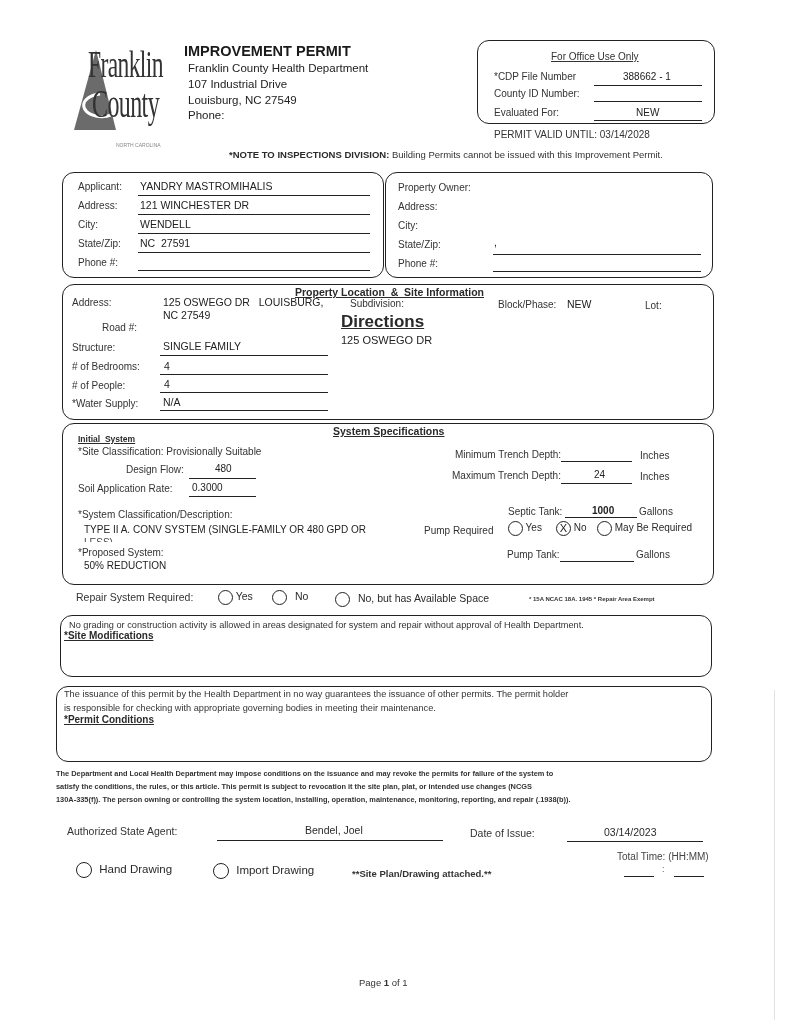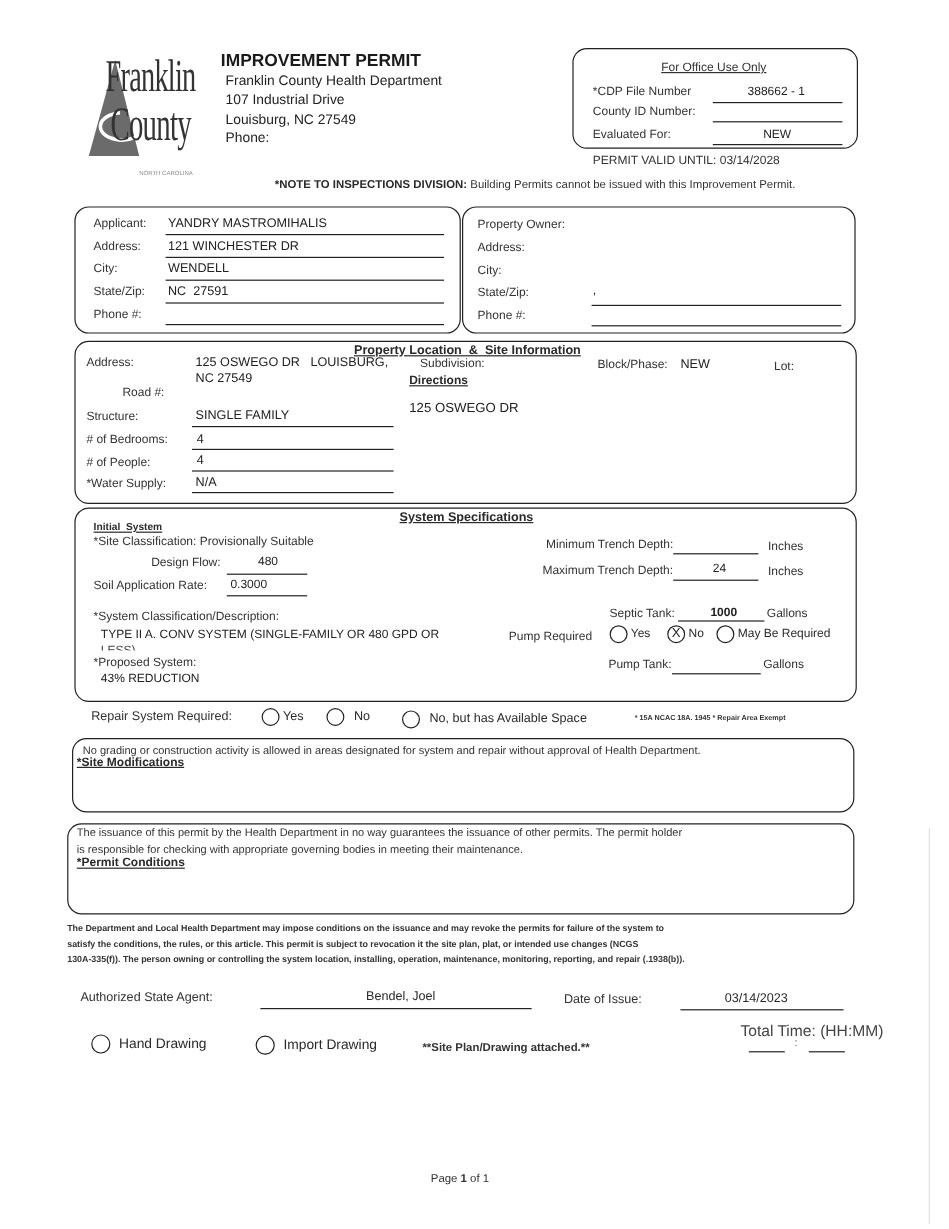--- a/index.html
+++ b/index.html
@@ -92,21 +92,21 @@
 <div class="abs u" style="left:295px;top:286px;font-size:10.5px;white-space:pre;">Property Location  &amp;  Site Information</div>
 
 <div class="abs lbl" style="left:72px;top:297px;">Address:</div>
 <div class="abs val" style="left:163px;top:296px;white-space:pre;">125 OSWEGO DR   LOUISBURG,</div>
 <div class="abs val" style="left:163px;top:309px;">NC 27549</div>
 <div class="abs lbl" style="left:350px;top:298px;">Subdivision:</div>
 <div class="abs lbl" style="left:498px;top:299px;">Block/Phase:</div>
 <div class="abs val" style="left:567px;top:298px;">NEW</div>
 <div class="abs lbl" style="left:645px;top:300px;">Lot:</div>
 
-<div class="abs" style="left:341px;top:312px;font-size:10px;font-weight:bold;text-decoration:underline;">Directions</div>
+<div class="abs" style="left:341px;top:312px;font-size:17px;font-weight:bold;text-decoration:underline;">Directions</div>
 <div class="abs val" style="left:341px;top:334px;font-size:11px;">125 OSWEGO DR</div>
 
 <div class="abs lbl" style="left:72px;top:322px;padding-left:30px;">Road #:</div>
 
 <div class="abs lbl" style="left:72px;top:342px;">Structure:</div>
 <div class="abs val" style="left:163px;top:340px;">SINGLE FAMILY</div>
 <div class="line" style="left:160px;top:355px;width:168px;"></div>
 
 <div class="abs lbl" style="left:72px;top:361px;"># of Bedrooms:</div>
 <div class="abs val" style="left:164px;top:360px;">4</div>
@@ -160,21 +160,21 @@
 <div class="abs" style="left:556px;top:521px;font-size:10px;">
   <span class="radio"><span class="mark">X</span></span>
   <span>No</span>
 </div>
 <div class="abs" style="left:597px;top:521px;font-size:10px;">
   <span class="radio"></span>
   <span>May Be Required</span>
 </div>
 
 <div class="abs lbl" style="left:78px;top:547px;">*Proposed System:</div>
-<div class="abs val" style="left:84px;top:560px;font-size:10px;">43% REDUCTION</div>
+<div class="abs val" style="left:84px;top:560px;font-size:10px;">50% REDUCTION</div>
 
 <div class="abs lbl" style="left:507px;top:549px;">Pump Tank:</div>
 <div class="line" style="left:560px;top:561px;width:74px;"></div>
 <div class="abs lbl" style="left:636px;top:549px;">Gallons</div>
 
 <div class="abs" style="left:76px;top:591px;font-size:10.5px;color:#333;">Repair System Required:</div>
 <div class="abs" style="left:218px;top:590px;font-size:10.5px;">
   <span class="radio"></span>
   <span>Yes</span>
 </div>
@@ -204,21 +204,21 @@
 <div class="abs" style="left:56px;top:795px;font-size:7.4px;font-weight:bold;color:#333;">130A-335(f)). The person owning or controlling the system location, installing, operation, maintenance, monitoring, reporting, and repair (.1938(b)).</div>
 
 <div class="abs" style="left:67px;top:825px;font-size:10.5px;color:#333;">Authorized State Agent:</div>
 <div class="abs" style="left:305px;top:824px;font-size:10.5px;">Bendel, Joel</div>
 <div class="line" style="left:217px;top:840px;width:226px;"></div>
 
 <div class="abs" style="left:470px;top:827px;font-size:10.5px;color:#333;">Date of Issue:</div>
 <div class="abs" style="left:604px;top:826px;font-size:10.5px;">03/14/2023</div>
 <div class="line" style="left:567px;top:841px;width:136px;"></div>
 
-<div class="abs" style="left:617px;top:851px;font-size:13px;color:#444;">Total Time: (HH:MM)</div>
+<div class="abs" style="left:617px;top:851px;font-size:10px;color:#444;">Total Time: (HH:MM)</div>
 <div class="line" style="left:624px;top:876px;width:30px;border-top-width:1px;"></div>
 <div class="abs" style="left:662px;top:864px;font-size:9px;color:#555;">:</div>
 <div class="line" style="left:674px;top:876px;width:30px;border-top-width:1px;"></div>
 
 <div class="abs" style="left:76px;top:862px;font-size:11.5px;">
   <span class="radio" style="width:16px;height:16px;"></span>
   <span style="margin-left:4px;">Hand Drawing</span>
 </div>
 <div class="abs" style="left:213px;top:863px;font-size:11.5px;">
   <span class="radio" style="width:16px;height:16px;"></span>

